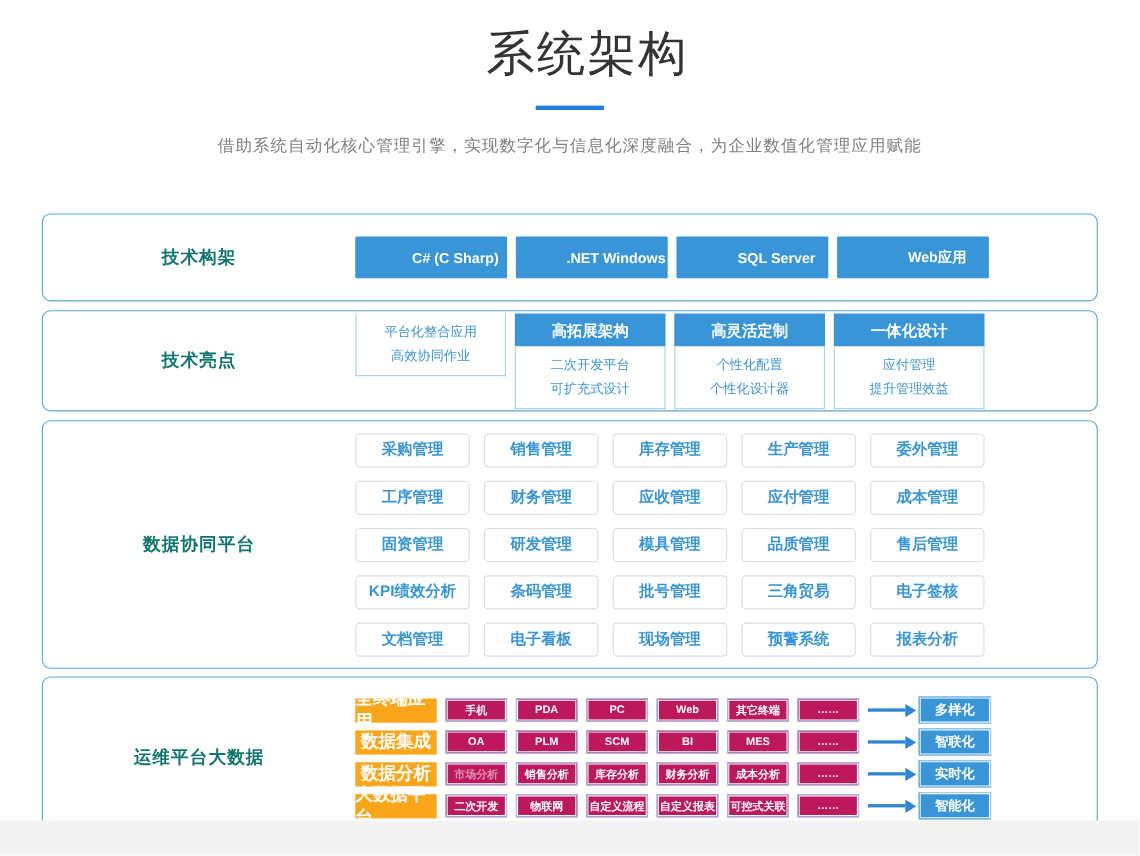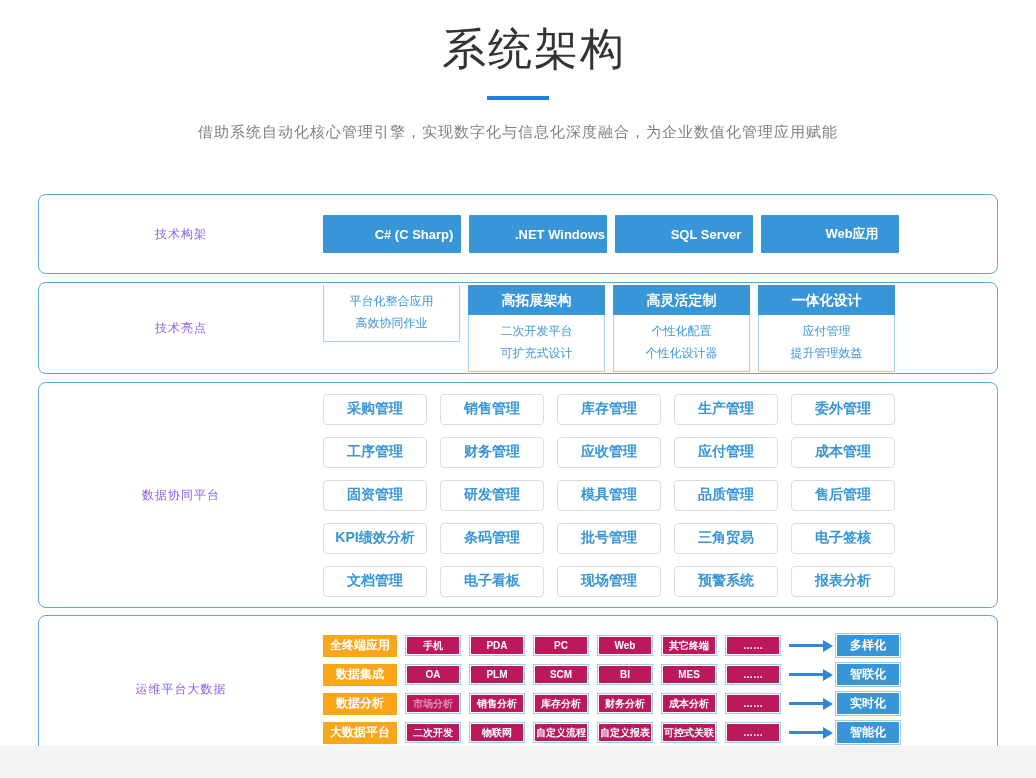--- a/index.html
+++ b/index.html
@@ -23,21 +23,21 @@
     border:1px solid #58a6de; border-radius:8px;
     background:#ffffff;
     display:flex; align-items:center;
   }
   .box-1 { margin-top:52px; height:80px; }
   .box-2 { margin-top:8px;  height:92px; }
   .box-3 { margin-top:8px;  height:226px; }
   .box-4 { margin-top:7px;  height:148px; }
   .section-label {
     width:284px; flex:0 0 284px; text-align:center;
-    color:#8b5cf6; font-size:12px; font-weight:normal; letter-spacing:1px;
+    color:#0f766e; font-size:16px; font-weight:bold; letter-spacing:1px;
   }
 
   
   .stack-row { display:flex; }
   .stack-btn {
     width:138px; height:38px; margin-right:8px;
     background:#3795d8; color:#ffffff;
     font-size:13px; font-weight:bold;
     display:flex; align-items:center; justify-content:center;
     border-radius:1px; cursor:default;padding-left:44px;
@@ -69,21 +69,21 @@
     color:#3795d8; font-size:14px; font-weight:bold;
     cursor:default;
   }
 
   
   .bd-rows { display:flex; flex-direction:column; gap:4px; }
   .bd-row { display:flex; align-items:center; height:25px; }
   .cat-chip {
     width:74px; height:22px; margin-right:8px;
     background:#faa61a; color:#ffffff;
-    font-size:12px; font-weight:bold;
+    font-size:16px; font-weight:bold;
     display:flex; align-items:center; justify-content:center;
     flex:0 0 74px;
   }
   .mini-chip {
     width:56px; height:21px; margin-right:8px;
     background:#be185d; color:#ffffff;
     font-size:10px; font-weight:bold;
     display:flex; align-items:center; justify-content:center;
     border:1px solid #9fcbed;
     box-shadow: inset 0 0 0 1px #ffffff;

